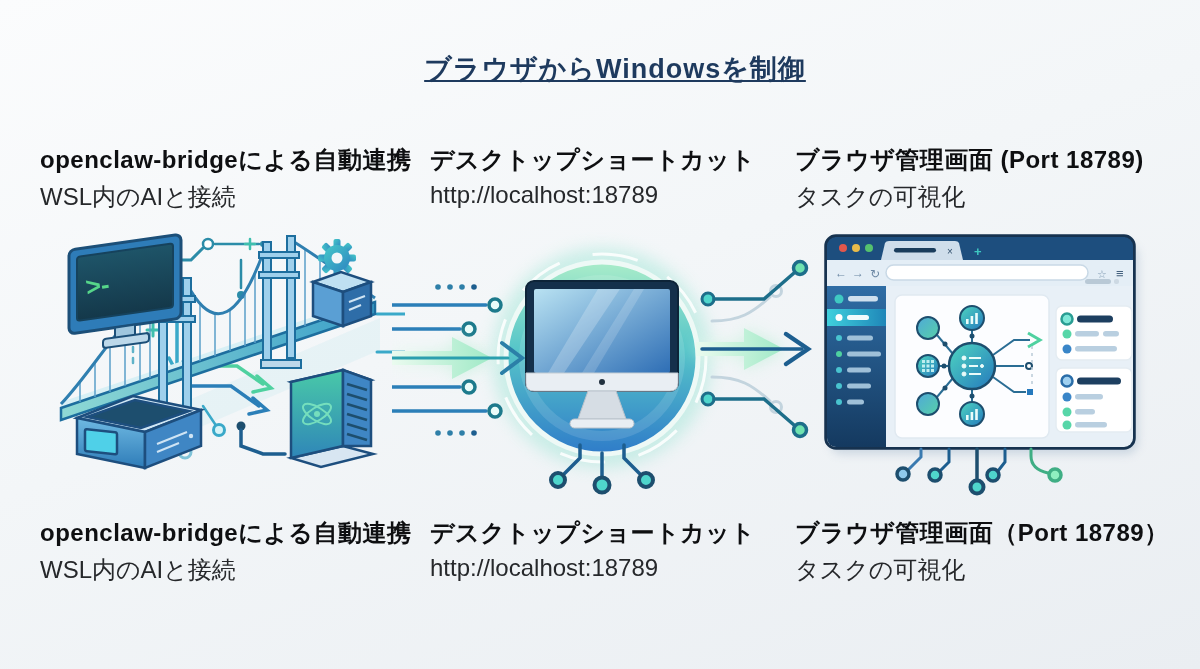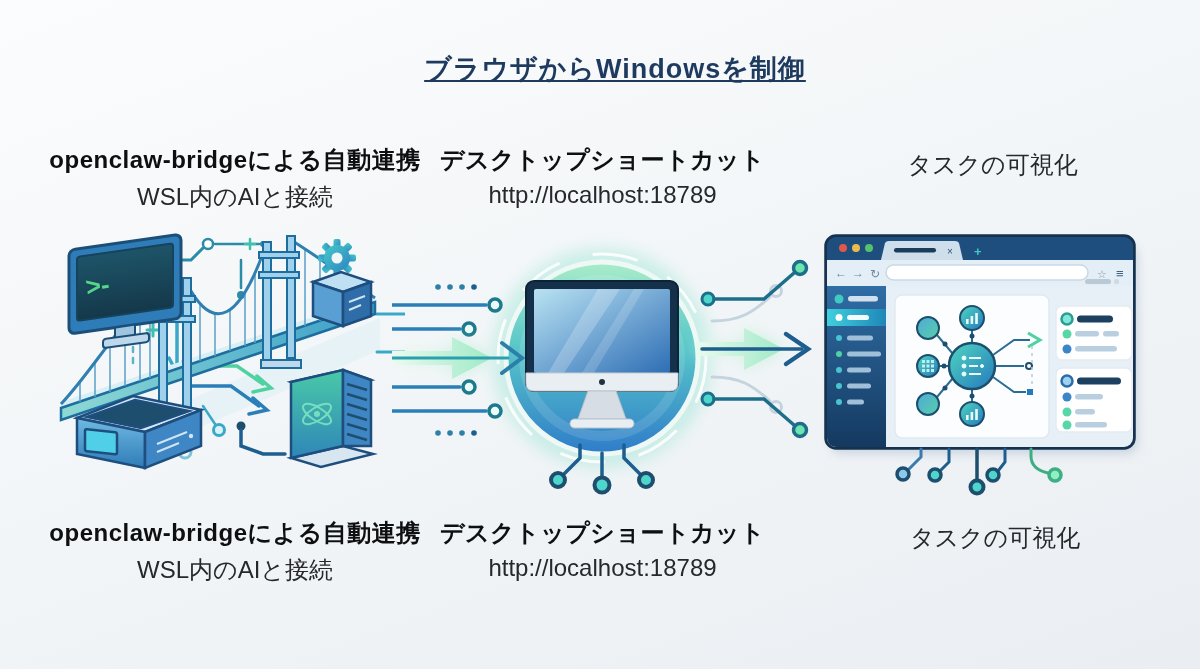--- a/index.html
+++ b/index.html
@@ -5,21 +5,21 @@
   html,body{margin:0;padding:0;background:#e9edf1;}
   .canvas{
     position:relative;width:1200px;height:669px;overflow:hidden;
     background:linear-gradient(160deg,#fbfcfd 0%,#f3f6f8 45%,#eaeef2 100%);
     font-family:"Liberation Sans","DejaVu Sans",sans-serif;
   }
   .title{
     position:absolute;top:36px;left:0;width:100%;text-align:center;
     font-size:27px;font-weight:bold;color:#1e3a5e;letter-spacing:1px;margin:15px;text-decoration:underline;
   }
-  .label{position:absolute;text-align:center;}
+  .label{position:absolute;}
   .label h2{margin:0;font-size:24px;font-weight:bold;color:#0e0f11;letter-spacing:.5px;}
   .label p{margin:5px 0 0;font-size:24px;color:#26282b;}
   .illus{position:absolute;}
   svg text{font-family:"Liberation Sans","DejaVu Sans",sans-serif;}
 </style>
 </head>
 <body>
 
 <div class="canvas">
 
@@ -27,20 +27,21 @@
 
   <div class="label" style="left:40px;top:144px;width:390px;">
     <h2>openclaw-bridgeによる自動連携</h2>
     <p>WSL内のAIと接続</p>
   </div>
   <div class="label" style="left:430px;top:144px;width:345px;">
     <h2>デスクトップショートカット</h2>
     <p>http://localhost:18789</p>
   </div>
   <div class="label" style="left:795px;top:144px;width:395px;">
+    <h2>ブラウザ管理画面 (Port 18789)</h2>
     <p>タスクの可視化</p>
   </div>
 
   <svg class="illus" style="left:45px;top:218px;" width="360" height="262" viewBox="0 0 360 262">
     <defs>
       <linearGradient id="lg-screen" x1="0" y1="0" x2="0" y2="1">
         <stop offset="0" stop-color="#1e5468"></stop>
           <stop offset="1" stop-color="#14384a"></stop>
       </linearGradient>
       <linearGradient id="lg-blue" x1="0" y1="0" x2="0" y2="1">
@@ -464,16 +465,17 @@
 
   <div class="label" style="left:40px;top:517px;width:390px;">
     <h2>openclaw-bridgeによる自動連携</h2>
     <p>WSL内のAIと接続</p>
   </div>
   <div class="label" style="left:430px;top:517px;width:345px;">
     <h2>デスクトップショートカット</h2>
     <p>http://localhost:18789</p>
   </div>
   <div class="label" style="left:795px;top:517px;width:400px;">
+    <h2>ブラウザ管理画面（Port 18789）</h2>
     <p>タスクの可視化</p>
   </div>
 
 </div>
 
 </body></html>

